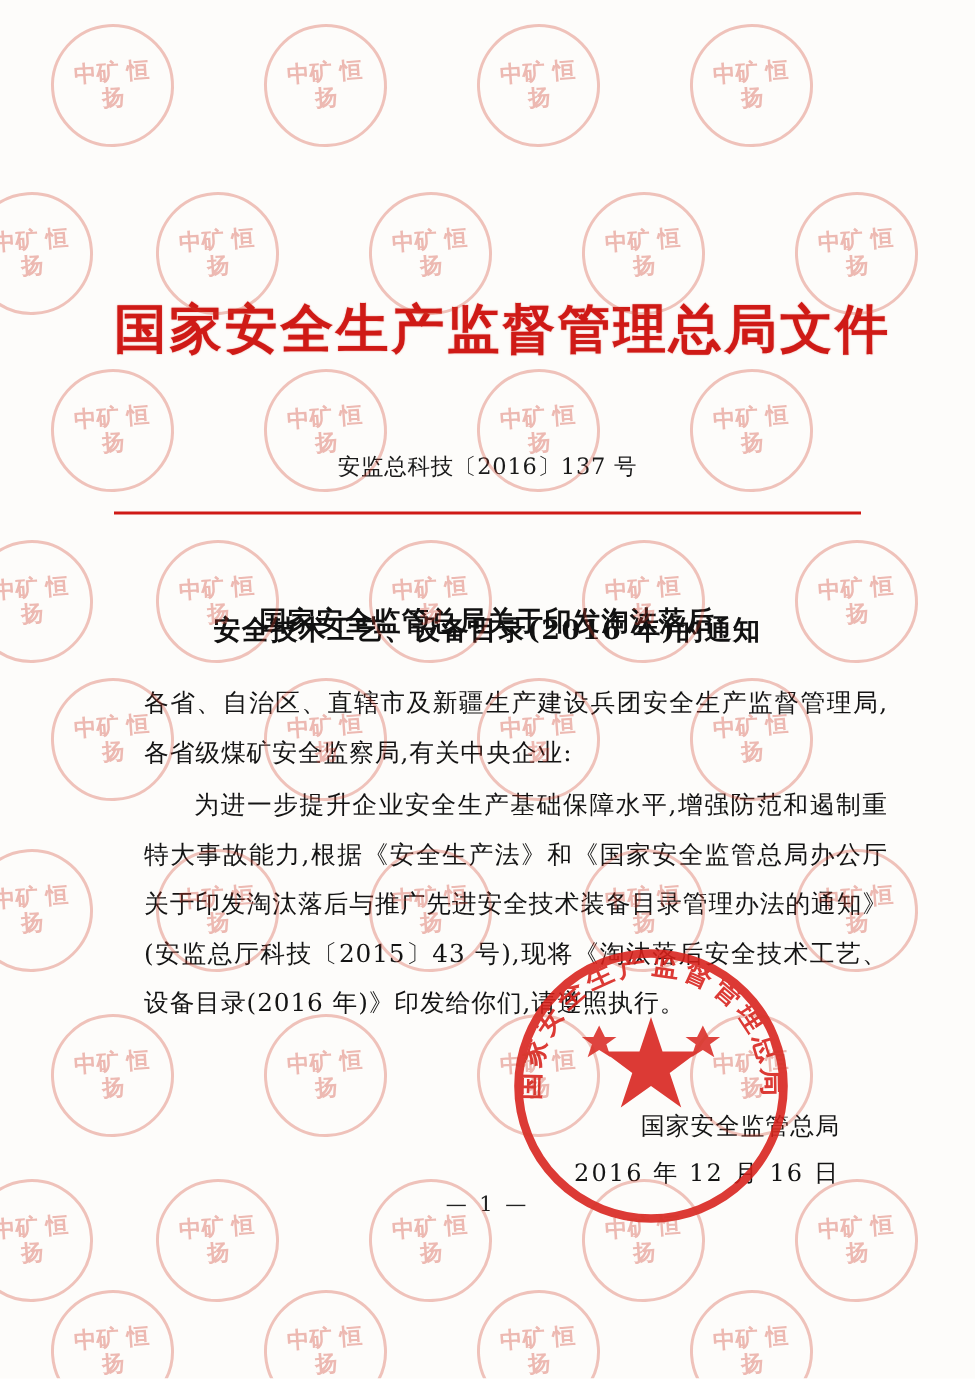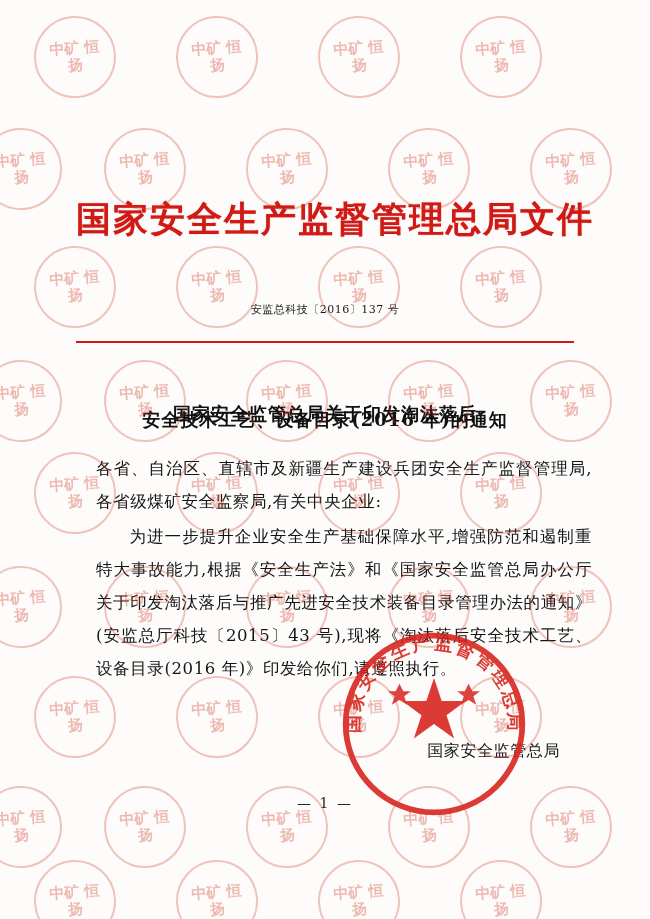--- a/index.html
+++ b/index.html
@@ -70,21 +70,21 @@
     letter-spacing: 2px;
     text-shadow: 0 0 1px rgba(207, 26, 22, 0.6);
     padding-left: 10px;
   }
   .doc-number {
     position: absolute;
     top: 302px;
     left: 0;
     width: 650px;
     text-align: center;
-    font-size: 11px;
+    font-size: 15px;
     color: #1a1a1a;
     letter-spacing: 0.5px;
   }
   .red-rule {
     position: absolute;
     top: 341px;
     left: 76px;
     width: 498px;
     height: 2px;
     background: #cf1a16;
@@ -298,20 +298,21 @@
 
     <div class="title l1">国家安全监管总局关于印发淘汰落后</div>
     <div class="title l2">安全技术工艺、设备目录(2016 年)的通知</div>
 
     <div class="para p1">各省、自治区、直辖市及新疆生产建设兵团安全生产监督管理局,各省级煤矿安全监察局,有关中央企业:</div>
 
     <div class="para p2"><span class="indent"></span><span>为进一步提升企业安全生产基础保障水平,增强防范和遏制重特大事故能力,根据《安全生产法》和《国家安全监管总局办公厅关于印发淘汰落后与推广先进安全技术装备目录管理办法的通知》(安监总厅科技〔2015〕43 号),现将《淘汰落后安全技术工艺、设备目录(2016 年)》印发给你们,请遵照执行。</span></div>
 
     <div class="signature">
       <div>国家安全监管总局</div>
+      <div class="sig-date">2016 年 12 月 16 日</div>
     </div>
 
     <div class="page-num">— 1 —</div>
   </div>
 
   <svg class="seal" viewBox="0 0 200 200">
     <defs>
       <path id="sealArcTop" d="M 22,100 A 78,78 0 0 1 178,100"></path>
     </defs>
     <circle cx="100" cy="100" r="92" fill="none" stroke="#d8201a" stroke-width="6"></circle>

